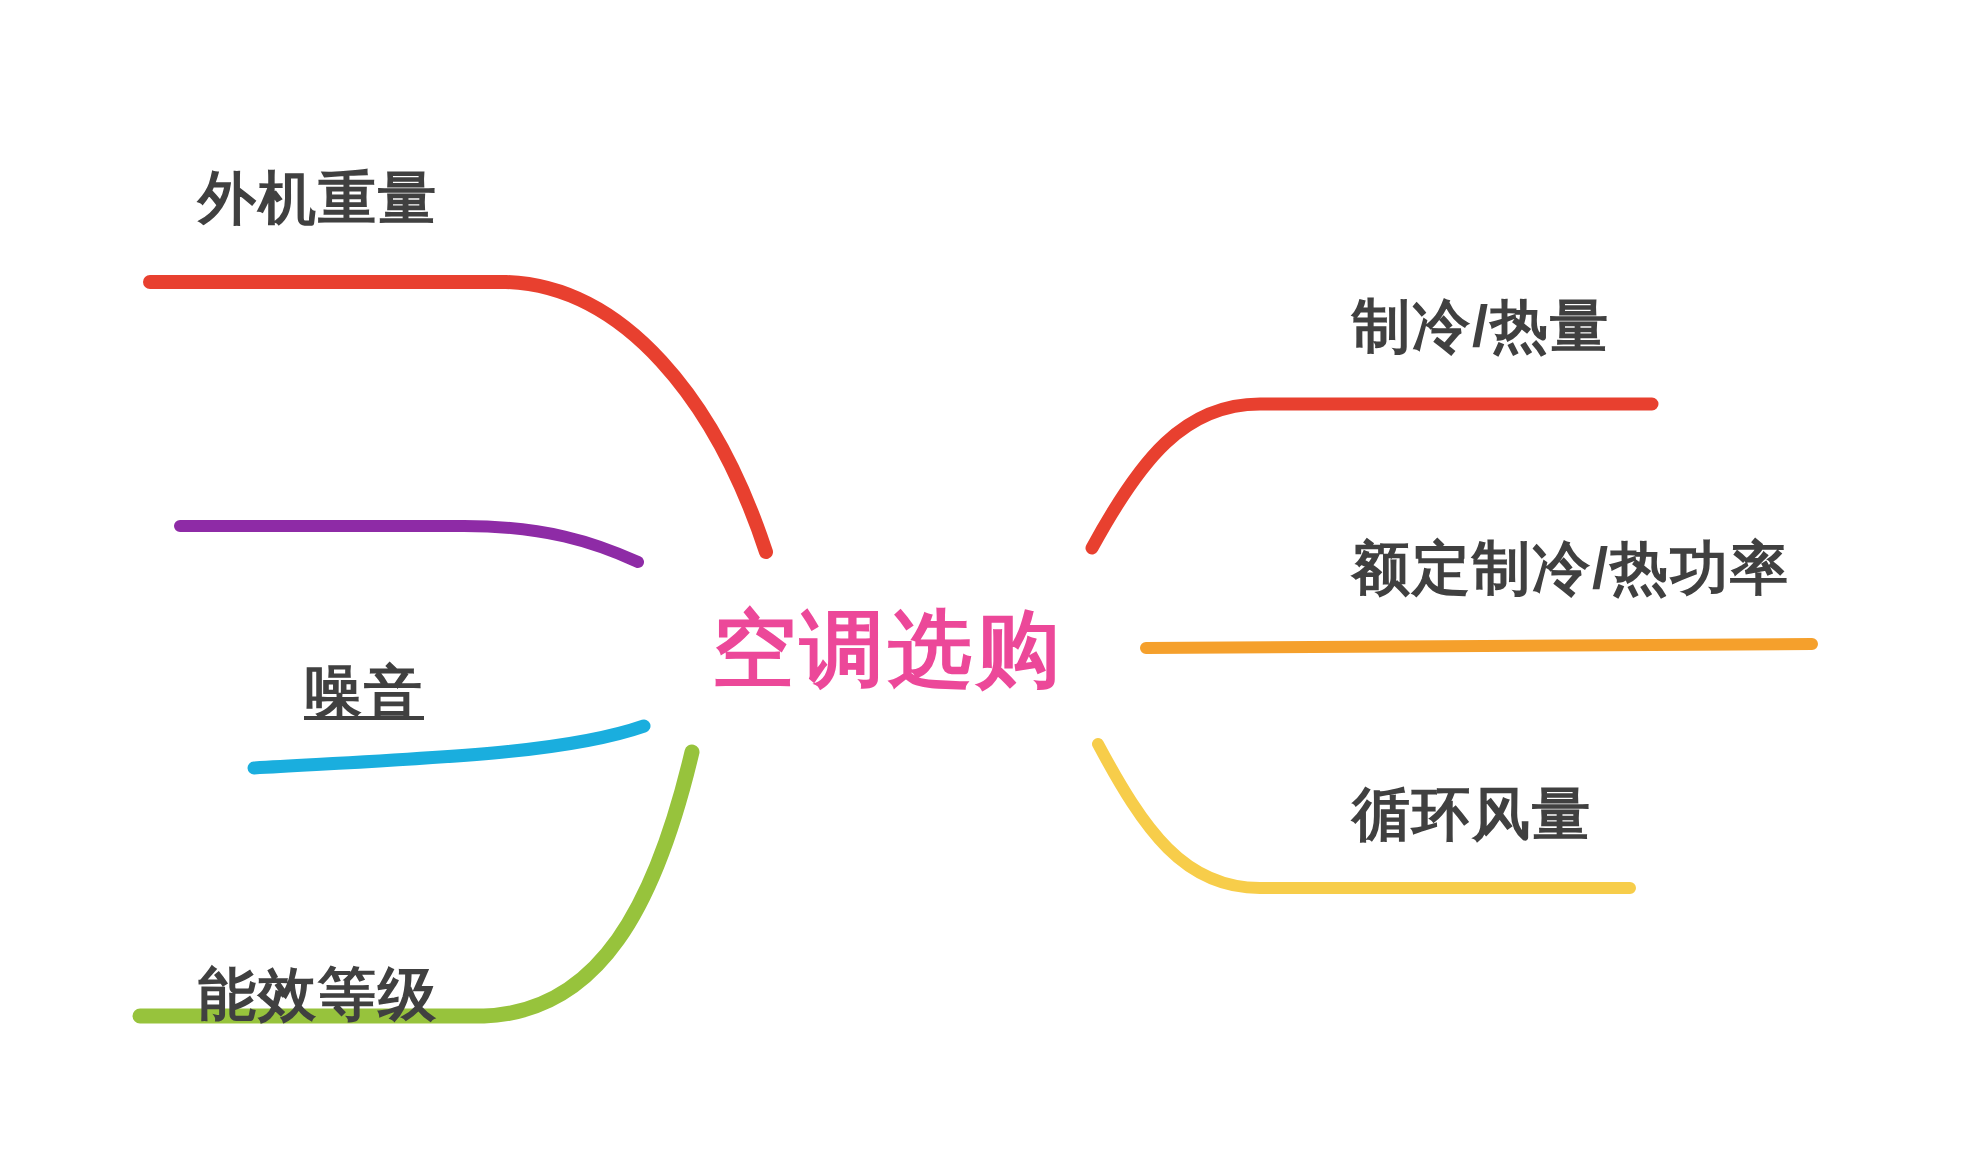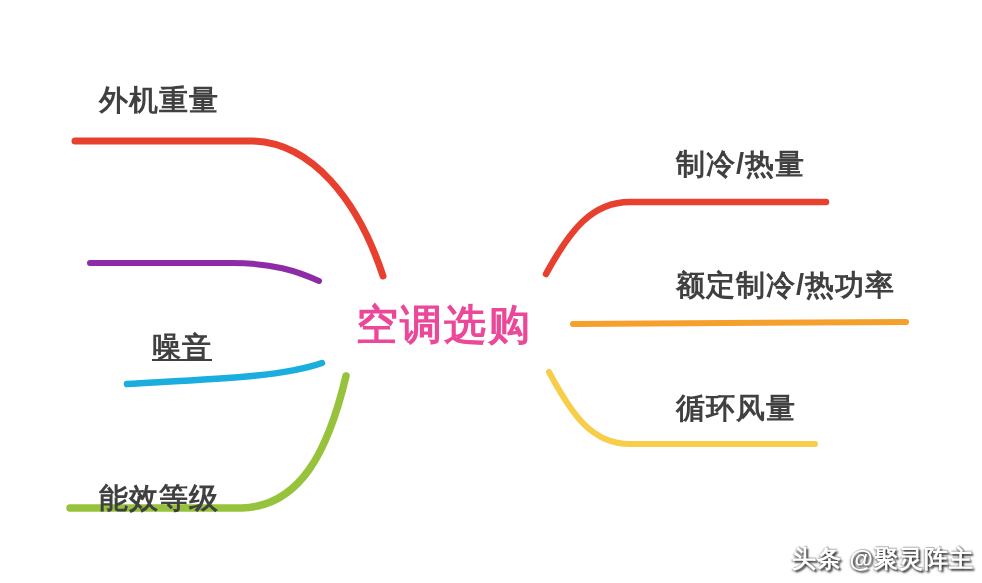--- a/index.html
+++ b/index.html
@@ -75,15 +75,14 @@
   <div class="node-label" style="left:99px; top:85px;">外机重量</div>
   <div class="node-label" style="left:152px; top:332px;text-decoration:underline;">噪音</div>
   <div class="node-label" style="left:99px; top:447px;margin-top:36px;">能效等级</div>
 
   <div class="central-topic">空调选购</div>
 
   <div class="node-label" style="left:676px; top:149px;">制冷/热量</div>
   <div class="node-label" style="left:676px; top:270px;">额定制冷/热功率</div>
   <div class="node-label" style="left:676px; top:393px;">循环风量</div>
 
-  <div class="watermark">头条 @聚灵阵主</div>
 
 </div>
 
 </body></html>

